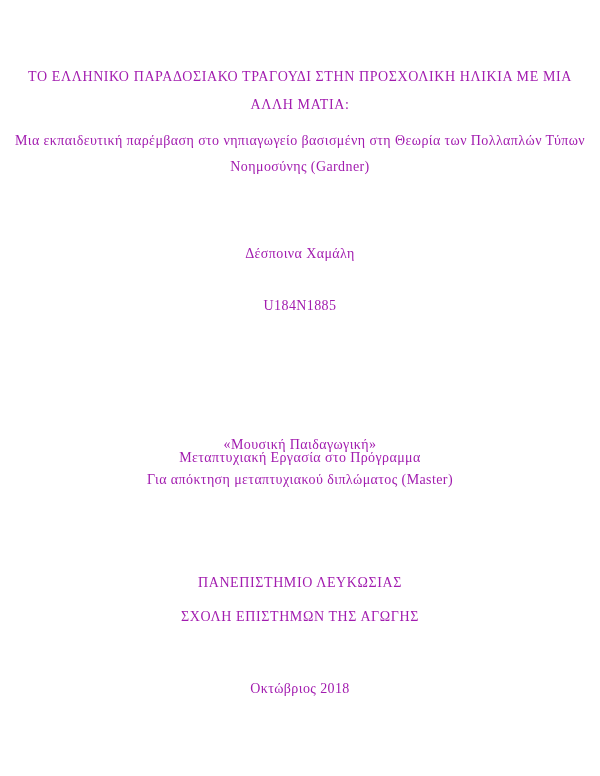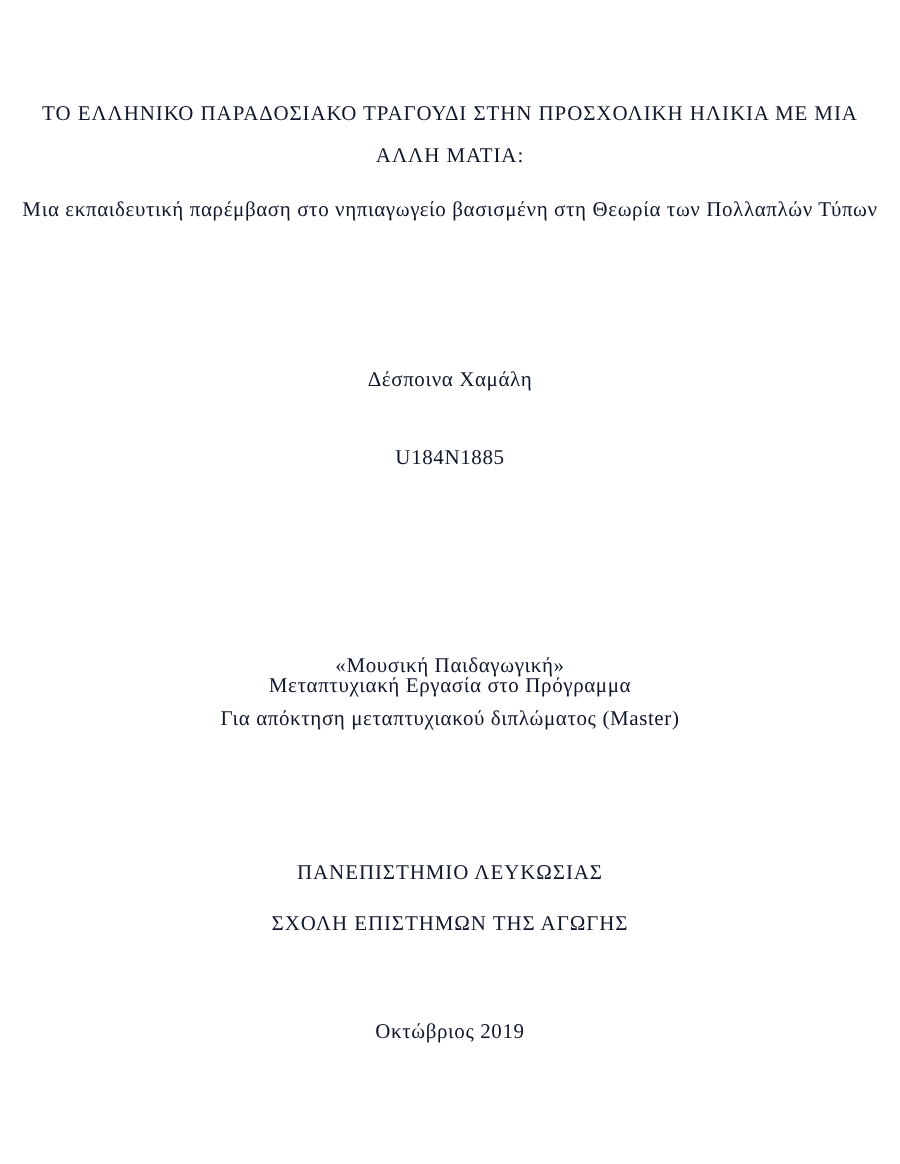--- a/index.html
+++ b/index.html
@@ -7,21 +7,21 @@
     padding: 0;
     background: #ffffff;
   }
   .page {
     position: relative;
     width: 600px;
     height: 776px;
     background: #ffffff;
     overflow: hidden;
     font-family: "Liberation Serif", "DejaVu Serif", serif;
-    color: #0f172a;
+    color: #a21caf;
   }
   .line {
     position: absolute;
     left: 0;
     width: 100%;
     text-align: center;
     font-size: 14px;
     line-height: 18px;
     letter-spacing: 0.4px;
     white-space: nowrap;
@@ -48,31 +48,32 @@
 <body>
 
 <div class="page">
 
   <div class="line caps t1">ΤΟ ΕΛΛΗΝΙΚΟ ΠΑΡΑΔΟΣΙΑΚΟ ΤΡΑΓΟΥΔΙ ΣΤΗΝ ΠΡΟΣΧΟΛΙΚΗ ΗΛΙΚΙΑ ΜΕ ΜΙΑ</div>
 
   <div class="line caps t2">ΑΛΛΗ ΜΑΤΙΑ:</div>
 
   <div class="line s1">Μια εκπαιδευτική παρέμβαση στο νηπιαγωγείο βασισμένη στη Θεωρία των Πολλαπλών Τύπων</div>
 
+  <div class="line s2">Νοημοσύνης (Gardner)</div>
 
 
   <div class="line au">Δέσποινα Χαμάλη</div>
 
   <div class="line id">U184N1885</div>
 
   <div class="line p1">Μεταπτυχιακή Εργασία στο Πρόγραμμα</div>
 
   <div class="line p2">«Μουσική Παιδαγωγική»</div>
 
   <div class="line p3">Για απόκτηση μεταπτυχιακού διπλώματος (Master)</div>
 
   <div class="line caps u1">ΠΑΝΕΠΙΣΤΗΜΙΟ ΛΕΥΚΩΣΙΑΣ</div>
 
   <div class="line caps u2">ΣΧΟΛΗ ΕΠΙΣΤΗΜΩΝ ΤΗΣ ΑΓΩΓΗΣ</div>
 
-  <div class="line dt">Οκτώβριος 2019</div>
+  <div class="line dt">Οκτώβριος 2018</div>
 
 </div>
 
 </body></html>

